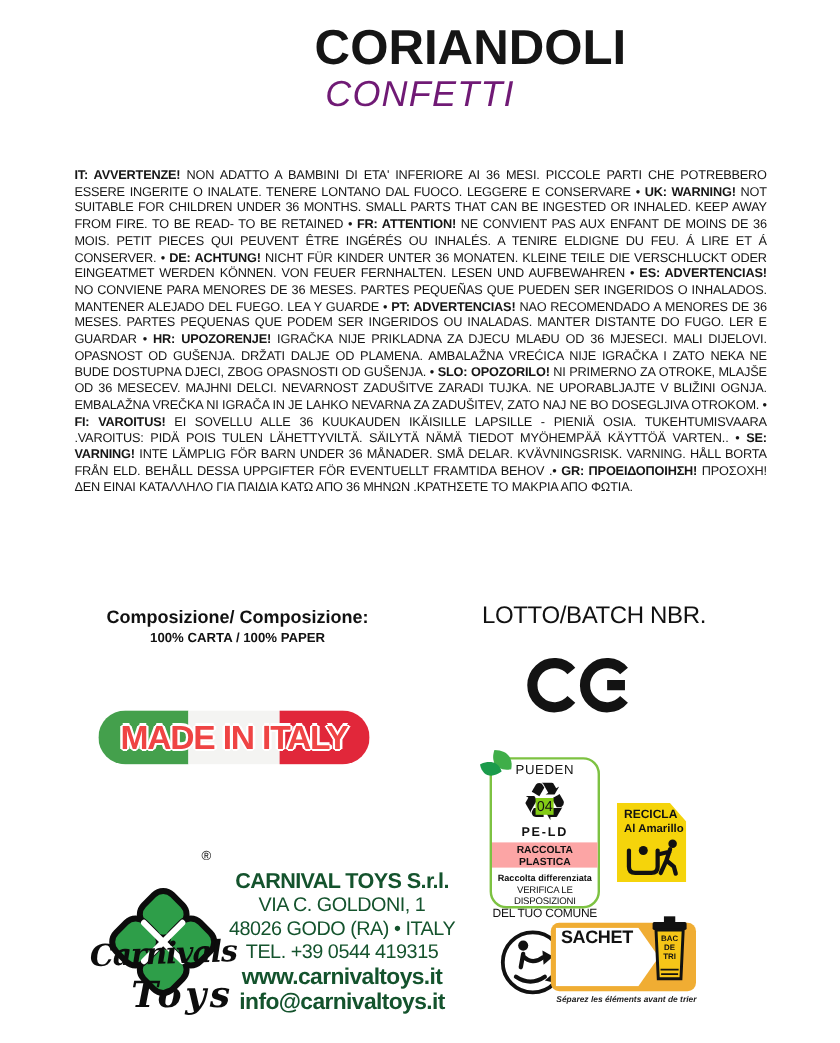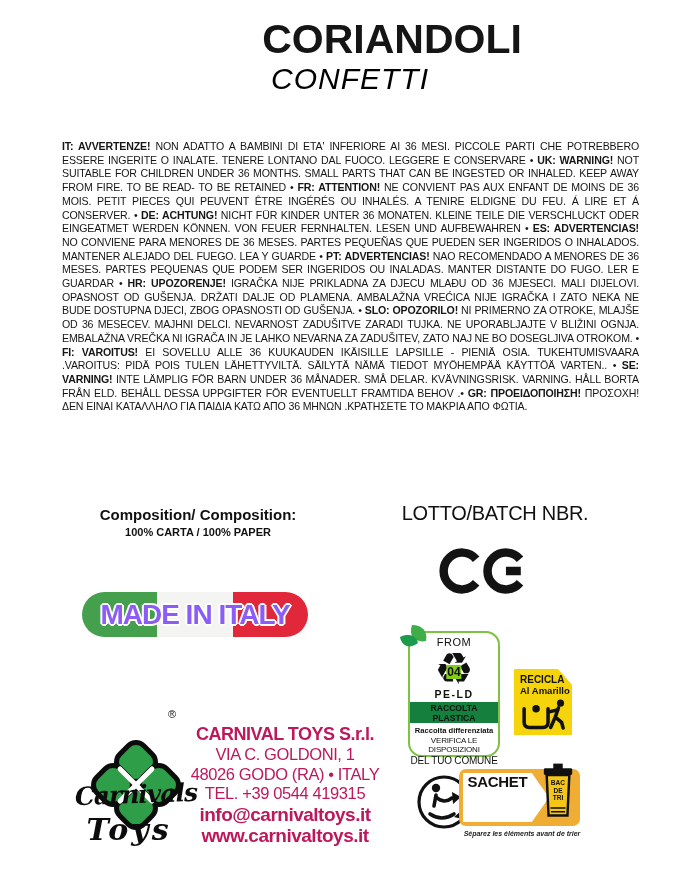--- a/index.html
+++ b/index.html
@@ -3,21 +3,21 @@
 <meta charset="utf-8">
 <style>
   html,body{margin:0;padding:0;background:#fff;}
   .page{position:relative;width:700px;height:869px;background:#fff;overflow:hidden;
         font-family:"Liberation Sans",sans-serif;color:#111;}
 
   
   .title{position:absolute;top:16px;left:0;width:700px;text-align:center;
          font-weight:bold;font-size:41px;letter-spacing:0px;color:#151515;padding-left:42px;}
   .subtitle{position:absolute;top:62px;left:0;width:700px;text-align:center;
-         font-style:italic;font-size:30px;letter-spacing:1px;color:#000000;}
+         font-style:italic;font-size:30px;letter-spacing:1px;color:#701a75;}
 
   
   .warnings{position:absolute;left:62px;top:140px;width:577px;
          font-size:10.6px;line-height:13.7px;text-align:justify;
          letter-spacing:-0.15px;color:#151515;}
   .warnings b{font-weight:bold;}
 
   
   .composition{position:absolute;left:78px;top:506px;width:240px;text-align:center;}
   .composition .c1{font-weight:bold;font-size:15px;}
@@ -27,35 +27,35 @@
 
   
   .ce{position:absolute;left:438px;top:541px;width:92px;height:60px;}
 
   
   .miit{position:absolute;left:82px;top:592px;width:226px;height:45px;
         border-radius:23px;overflow:hidden;display:flex;}
   .miit .stripe{flex:1;height:100%;}
   .miit-label{position:absolute;left:82px;top:592px;width:226px;height:45px;
         display:flex;align-items:center;justify-content:center;
-        font-weight:bold;font-size:28px;letter-spacing:-1px;color:#8b5cf6;
+        font-weight:bold;font-size:28px;letter-spacing:-1px;color:#ef4444;
         text-shadow:-2px 0 0 #fff,2px 0 0 #fff,0 -2px 0 #fff,0 2px 0 #fff,
                     -1px -1px 0 #fff,1px 1px 0 #fff,-1px 1px 0 #fff,1px -1px 0 #fff;}
 
   
   .sacco{position:absolute;left:408px;top:631px;width:88px;height:122px;
          border:2.5px solid #7DC242;border-radius:14px;background:#fff;
          text-align:center;}
   .sacco .s-title{font-size:11px;margin-top:3px;letter-spacing:0.5px;}
   .sacco .mobius-wrap{position:relative;height:44px;margin-top:-2px;}
   .sacco .mobius{font-family:"DejaVu Sans",sans-serif;font-size:44px;line-height:46px;color:#111;}
   .sacco .resin{position:absolute;left:50%;top:58%;transform:translate(-50%,-50%);
-         font-weight:bold;font-size:12px;background:#84cc16;padding:0 1px;}
+         font-weight:normal;font-size:12px;background:#84cc16;padding:0 1px;}
   .sacco .peld{font-weight:bold;font-size:10.5px;letter-spacing:1.5px;margin-top:-2px;}
-  .sacco .hl{display:inline-block;background:#15803d;font-weight:bold;font-size:8.6px;
+  .sacco .hl{display:inline-block;background:#fca5a5;font-weight:bold;font-size:8.6px;
          padding:0.5px 2px;margin-top:2px;}
   .sacco .sm1{font-weight:bold;font-size:7.6px;margin-top:1px;}
   .sacco .sm2{font-size:8px;margin-top:1px;letter-spacing:-0.2px;}
   .sacco .sm3{font-size:10px;margin-top:1px;letter-spacing:-0.2px;}
   .sacco-leaf{position:absolute;left:398px;top:623px;width:36px;height:34px;}
 
   
   .recicla{position:absolute;left:514px;top:669px;width:58px;height:66px;background:#F5D40B;
            clip-path:polygon(0 0,76% 0,100% 24%,100% 100%,0 100%);}
   .recicla .r1{font-weight:bold;font-size:10px;margin:5px 0 0 6px;line-height:11px;color:#111;}
@@ -78,40 +78,40 @@
           font-weight:bold;font-size:6.6px;line-height:7.6px;color:#111;}
   .sachet-caption{position:absolute;left:462px;top:830px;width:120px;text-align:center;
           font-weight:bold;font-style:italic;font-size:7px;color:#222;}
 
   
   .clover{position:absolute;left:84px;top:706px;width:104px;height:158px;}
   .reg{position:absolute;left:168px;top:708px;font-size:11px;}
   .logo-script{position:absolute;left:72px;top:780px;width:128px;text-align:center;
         font-family:"DejaVu Serif",serif;font-weight:bold;font-style:italic;
         font-size:25px;letter-spacing:-1px;transform:rotate(-2deg);color:#0c0c0c;}
-  .logo-toys{position:absolute;left:65px;top:812px;width:128px;text-align:center;
+  .logo-toys{position:absolute;left:88px;top:812px;width:128px;text-align:center;
         font-family:"DejaVu Serif",serif;font-weight:bold;font-style:italic;
         font-size:30px;letter-spacing:3px;color:#0c0c0c;}
-  .address{position:absolute;left:176px;top:724px;width:218px;text-align:center;color:#be185d;}
+  .address{position:absolute;left:176px;top:724px;width:218px;text-align:center;color:#14532d;}
   .address .a-name{font-weight:bold;font-size:18px;letter-spacing:-0.5px;line-height:21px;}
   .address .a-line{font-size:16.5px;letter-spacing:-0.4px;line-height:19.5px;}
   .address .a-bold{font-weight:bold;font-size:19px;letter-spacing:-0.5px;line-height:21.5px;}
 </style>
 </head>
 <body>
 
 <div class="page">
 
   <div class="title">CORIANDOLI</div>
   <div class="subtitle">CONFETTI</div>
 
   <div class="warnings"><b>IT: AVVERTENZE!</b><span> NON ADATTO A BAMBINI DI ETA' INFERIORE AI 36 MESI. PICCOLE PARTI CHE POTREBBERO ESSERE INGERITE O INALATE. TENERE LONTANO DAL FUOCO. LEGGERE E CONSERVARE • </span><b>UK: WARNING!</b><span> NOT SUITABLE FOR CHILDREN UNDER 36 MONTHS. SMALL PARTS THAT CAN BE INGESTED OR INHALED. KEEP AWAY FROM FIRE. TO BE READ- TO BE RETAINED • </span><b>FR: ATTENTION!</b><span> NE CONVIENT PAS AUX ENFANT DE MOINS DE 36 MOIS. PETIT PIECES QUI PEUVENT ÊTRE INGÉRÉS OU INHALÉS. A TENIRE ELDIGNE DU FEU. Á LIRE ET Á CONSERVER. • </span><b>DE: ACHTUNG!</b><span> NICHT FÜR KINDER UNTER 36 MONATEN. KLEINE TEILE DIE VERSCHLUCKT ODER EINGEATMET WERDEN KÖNNEN. VON FEUER FERNHALTEN. LESEN UND AUFBEWAHREN • </span><b>ES: ADVERTENCIAS!</b><span> NO CONVIENE PARA MENORES DE 36 MESES. PARTES PEQUEÑAS QUE PUEDEN SER INGERIDOS O INHALADOS. MANTENER ALEJADO DEL FUEGO. LEA Y GUARDE • </span><b>PT: ADVERTENCIAS!</b><span> NAO RECOMENDADO A MENORES DE 36 MESES. PARTES PEQUENAS QUE PODEM SER INGERIDOS OU INALADAS. MANTER DISTANTE DO FUGO. LER E GUARDAR • </span><b>HR: UPOZORENJE!</b><span> IGRAČKA NIJE PRIKLADNA ZA DJECU MLAĐU OD 36 MJESECI. MALI DIJELOVI. OPASNOST OD GUŠENJA. DRŽATI DALJE OD PLAMENA. AMBALAŽNA VREĆICA NIJE IGRAČKA I ZATO NEKA NE BUDE DOSTUPNA DJECI, ZBOG OPASNOSTI OD GUŠENJA. • </span><b>SLO: OPOZORILO!</b><span> NI PRIMERNO ZA OTROKE, MLAJŠE OD 36 MESECEV. MAJHNI DELCI. NEVARNOST ZADUŠITVE ZARADI TUJKA. NE UPORABLJAJTE V BLIŽINI OGNJA. EMBALAŽNA VREČKA NI IGRAČA IN JE LAHKO NEVARNA ZA ZADUŠITEV, ZATO NAJ NE BO DOSEGLJIVA OTROKOM. • </span><b>FI: VAROITUS!</b><span> EI SOVELLU ALLE 36 KUUKAUDEN IKÄISILLE LAPSILLE - PIENIÄ OSIA. TUKEHTUMISVAARA .VAROITUS: PIDÄ POIS TULEN LÄHETTYVILTÄ. SÄILYTÄ NÄMÄ TIEDOT MYÖHEMPÄÄ KÄYTTÖÄ VARTEN.. • </span><b>SE: VARNING!</b><span> INTE LÄMPLIG FÖR BARN UNDER 36 MÅNADER. SMÅ DELAR. KVÄVNINGSRISK. VARNING. HÅLL BORTA FRÅN ELD. BEHÅLL DESSA UPPGIFTER FÖR EVENTUELLT FRAMTIDA BEHOV .• </span><b>GR: ΠΡΟΕΙΔΟΠΟΙΗΣΗ!</b><span> ΠΡΟΣΟΧΗ! ΔΕΝ ΕΙΝΑΙ ΚΑΤΑΛΛΗΛΟ ΓΙΑ ΠΑΙΔΙΑ ΚΑΤΩ ΑΠΟ 36 ΜΗΝΩΝ .ΚΡΑΤΗΣΕΤΕ ΤΟ ΜΑΚΡΙΑ ΑΠΟ ΦΩΤΙΑ.</span></div>
 
   <div class="composition">
-    <div class="c1">Composition/ Composition:</div>
+    <div class="c1">Composizione/ Composizione:</div>
     <div class="c2">100% CARTA / 100% PAPER</div>
   </div>
 
   <div class="lotto">LOTTO/BATCH NBR.</div>
 
   <svg class="ce" viewBox="0 0 130 72" aria-hidden="true">
     <g stroke="#131313" stroke-width="12" fill="none">
       <path d="M53.9 19.3 A26 26 0 1 0 53.9 52.7"></path>
       <path d="M115.9 19.3 A26 26 0 1 0 115.9 52.7"></path>
       <path d="M96 36 H117"></path>
@@ -119,21 +119,21 @@
   </svg>
 
   <div class="miit">
     <div class="stripe" style="background:#44A04C"></div>
     <div class="stripe" style="background:#F4F4F2"></div>
     <div class="stripe" style="background:#E1273A"></div>
   </div>
   <div class="miit-label">MADE IN ITALY</div>
 
   <div class="sacco">
-    <div class="s-title">FROM</div>
+    <div class="s-title">PUEDEN</div>
     <div class="mobius-wrap">
       <div class="mobius">♻</div>
       <span class="resin">04</span>
     </div>
     <div class="peld">PE-LD</div>
     <div><span class="hl">RACCOLTA PLASTICA</span></div>
     <div class="sm1">Raccolta differenziata</div>
     <div class="sm2">VERIFICA LE DISPOSIZIONI</div>
     <div class="sm3">DEL TUO COMUNE</div>
   </div>
@@ -199,17 +199,17 @@
   </svg>
   <div class="reg">®</div>
   <div class="logo-script">Carnivals</div>
   <div class="logo-toys">Toys</div>
 
   <div class="address">
     <div class="a-name">CARNIVAL TOYS S.r.l.</div>
     <div class="a-line">VIA C. GOLDONI, 1</div>
     <div class="a-line">48026 GODO (RA) • ITALY</div>
     <div class="a-line">TEL. +39 0544 419315</div>
+    <div class="a-bold">www.carnivaltoys.it</div>
     <div class="a-bold">info@carnivaltoys.it</div>
-    <div class="a-bold">www.carnivaltoys.it</div>
   </div>
 
 </div>
 
 </body></html>

